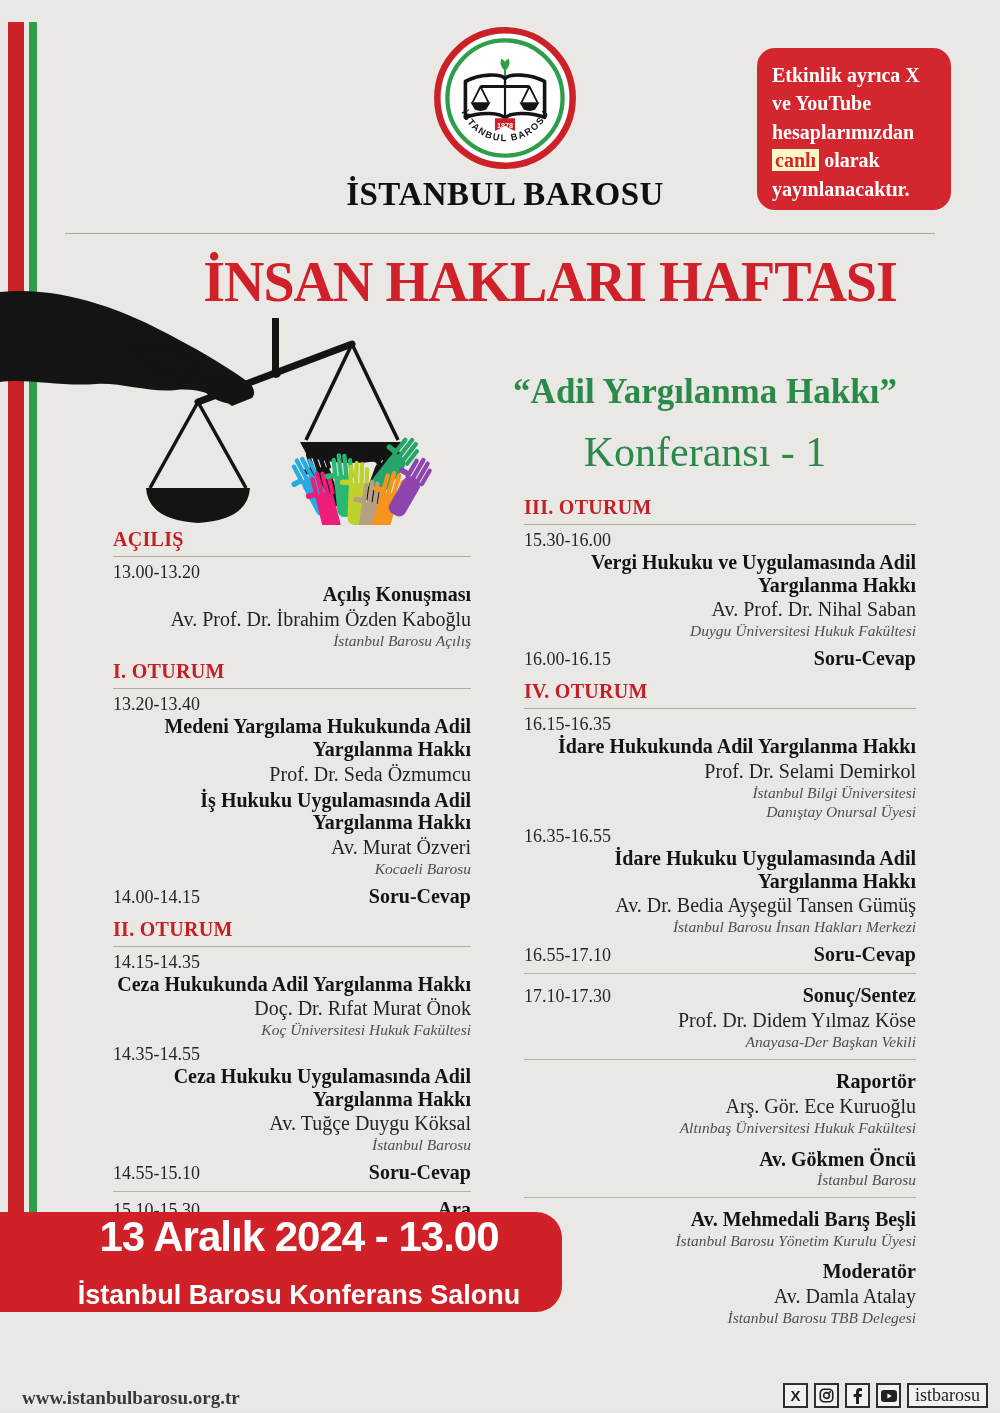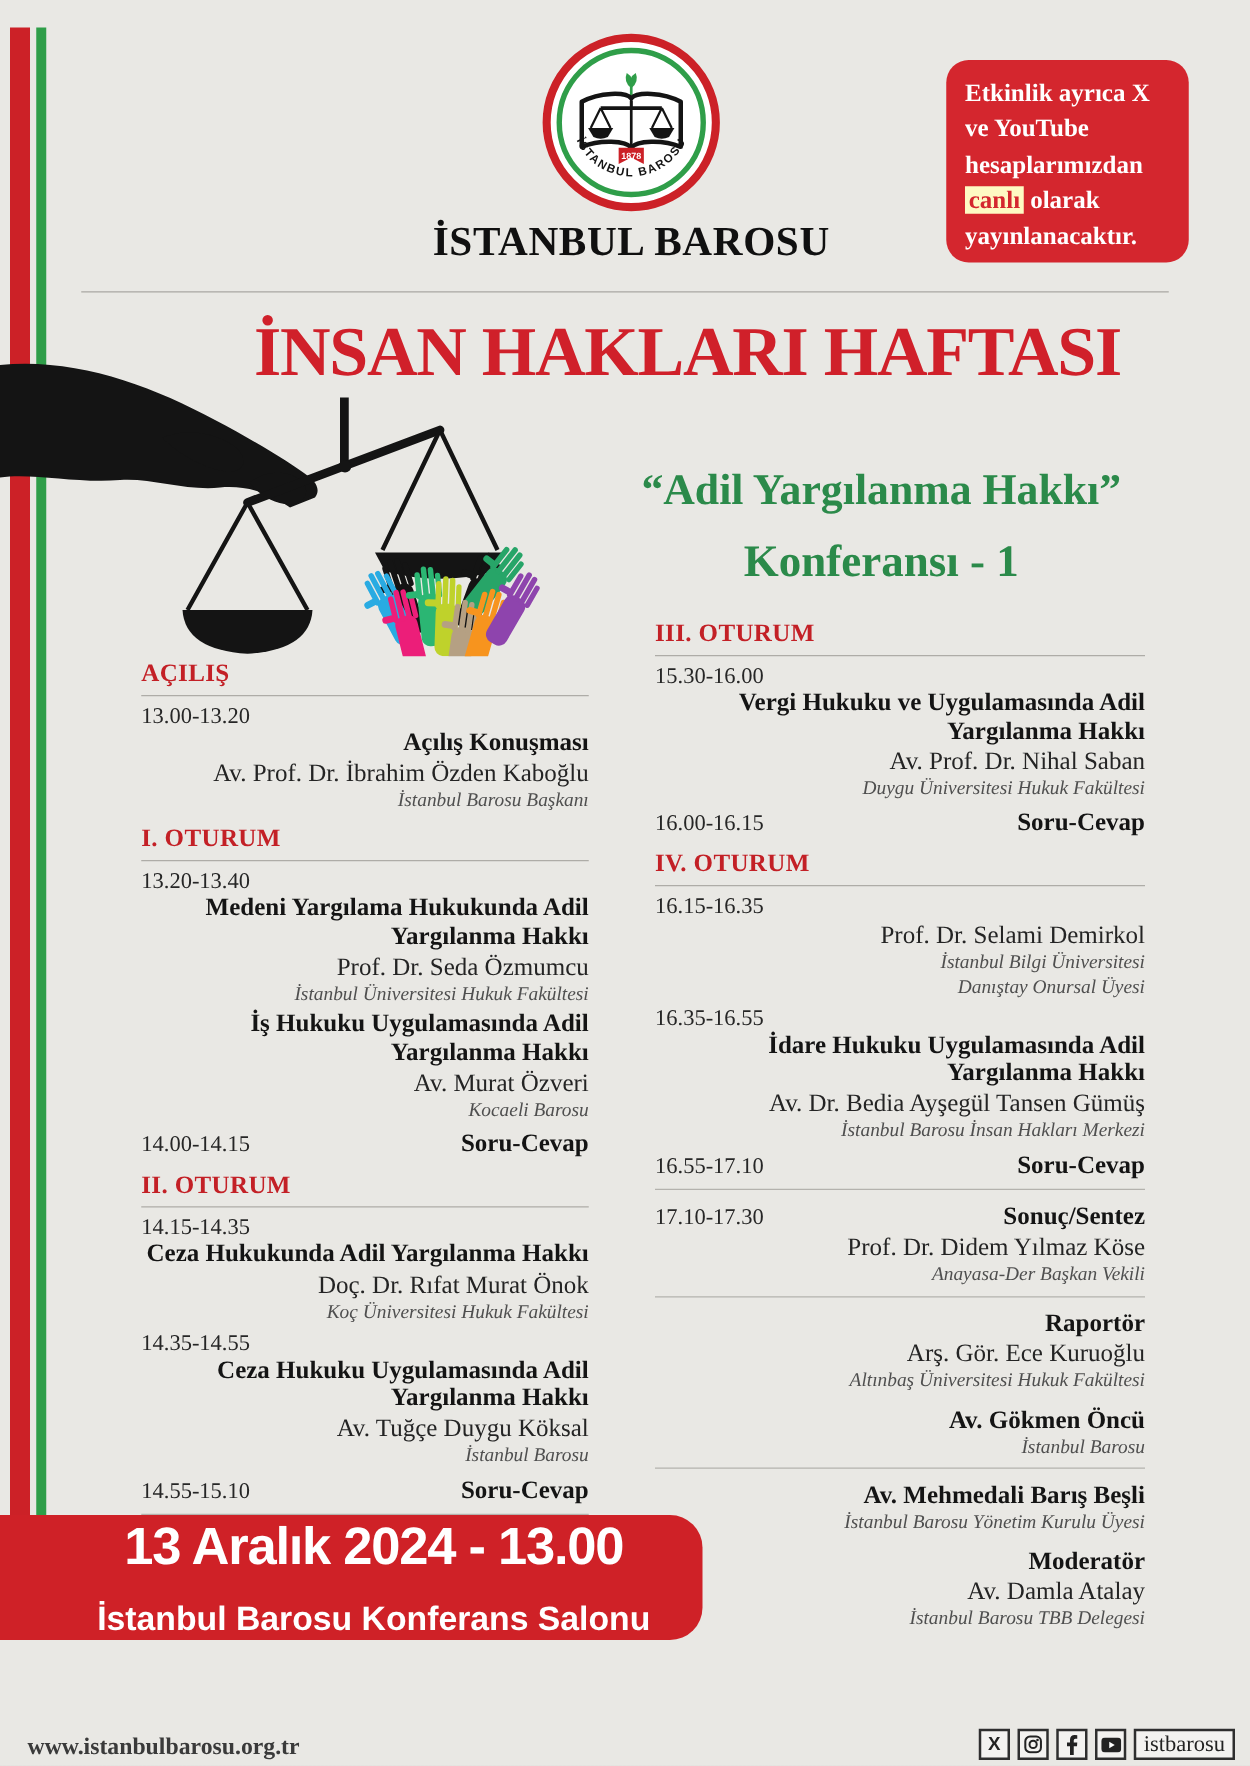--- a/index.html
+++ b/index.html
@@ -23,21 +23,21 @@
   .live-box .hl{background:#fef9c3;color:#d4262e;padding:0 3px;}
   .header-divider{position:absolute;left:65px;top:233px;width:870px;height:1px;background:#a9a7a2;}
 
   
   .main-title{position:absolute;left:120px;top:250px;width:860px;text-align:center;
     font-family:Liberation Serif, serif;font-weight:bold;
     font-size:56px;letter-spacing:-1px;color:#d0202a;white-space:nowrap;}
   .illustration{position:absolute;left:0;top:290px;width:470px;height:235px;}
   .subtitle{position:absolute;left:450px;top:372px;width:510px;text-align:center;color:#2b8a4a;}
   .subtitle .l1{font-size:35px;font-weight:bold;}
-  .subtitle .l2{font-size:36px;font-weight:bold;margin-top:16px;}
+  .subtitle .l2{font-size:42px;font-weight:normal;margin-top:16px;}
 
   
   .schedule-col{position:absolute;}
   .col-left{left:113px;top:528px;width:358px;}
   .col-right{left:524px;top:496px;width:392px;}
   .section-heading{color:#c32026;font-weight:bold;font-size:20px;letter-spacing:.3px;
     padding-bottom:5px;border-bottom:1px solid #aeaca7;margin:10px 0 5px;}
   .schedule-col > .section-heading:first-child{margin-top:0;}
   .talk{margin-bottom:3px;}
   .gap{margin-top:10px;}
@@ -153,28 +153,27 @@
     <div class="l1">“Adil Yargılanma Hakkı”</div>
     <div class="l2">Konferansı - 1</div>
   </div>
 
   <div class="schedule-col col-left">
       <div class="section-heading">AÇILIŞ</div>
       <div class="talk">
         <div class="time">13.00-13.20</div>
         <div class="talk-title">Açılış Konuşması</div>
         <div class="speaker">Av. Prof. Dr. İbrahim Özden Kaboğlu</div>
-        <div class="affil">İstanbul Barosu Başkanı</div>
+        <div class="affil">İstanbul Barosu Açılış</div>
       </div>
       <div class="section-heading">I.  OTURUM</div>
       <div class="talk">
         <div class="time">13.20-13.40</div>
         <div class="talk-title">Medeni Yargılama Hukukunda Adil Yargılanma Hakkı</div>
         <div class="speaker">Prof. Dr. Seda Özmumcu</div>
-        <div class="affil">İstanbul Üniversitesi Hukuk Fakültesi</div>
       </div>
       <div class="talk">
         <div class="talk-title">İş Hukuku Uygulamasında Adil Yargılanma Hakkı</div>
         <div class="speaker">Av. Murat Özveri</div>
         <div class="affil">Kocaeli Barosu</div>
       </div>
       <div class="talk">
         <div class="inline-row">
           <div class="time">14.00-14.15</div>
           <div class="inline-label">Soru-Cevap</div>
@@ -218,20 +217,21 @@
       </div>
       <div class="talk">
         <div class="inline-row">
           <div class="time">16.00-16.15</div>
           <div class="inline-label">Soru-Cevap</div>
         </div>
       </div>
       <div class="section-heading">IV. OTURUM</div>
       <div class="talk">
         <div class="time">16.15-16.35</div>
+        <div class="talk-title">İdare Hukukunda Adil Yargılanma Hakkı</div>
         <div class="speaker">Prof. Dr. Selami Demirkol</div>
         <div class="affil">İstanbul Bilgi Üniversitesi</div>
         <div class="affil">Danıştay Onursal Üyesi</div>
       </div>
       <div class="talk">
         <div class="time">16.35-16.55</div>
         <div class="talk-title">İdare Hukuku Uygulamasında Adil Yargılanma Hakkı</div>
         <div class="speaker">Av. Dr. Bedia Ayşegül Tansen Gümüş</div>
         <div class="affil">İstanbul Barosu İnsan Hakları Merkezi</div>
       </div>

